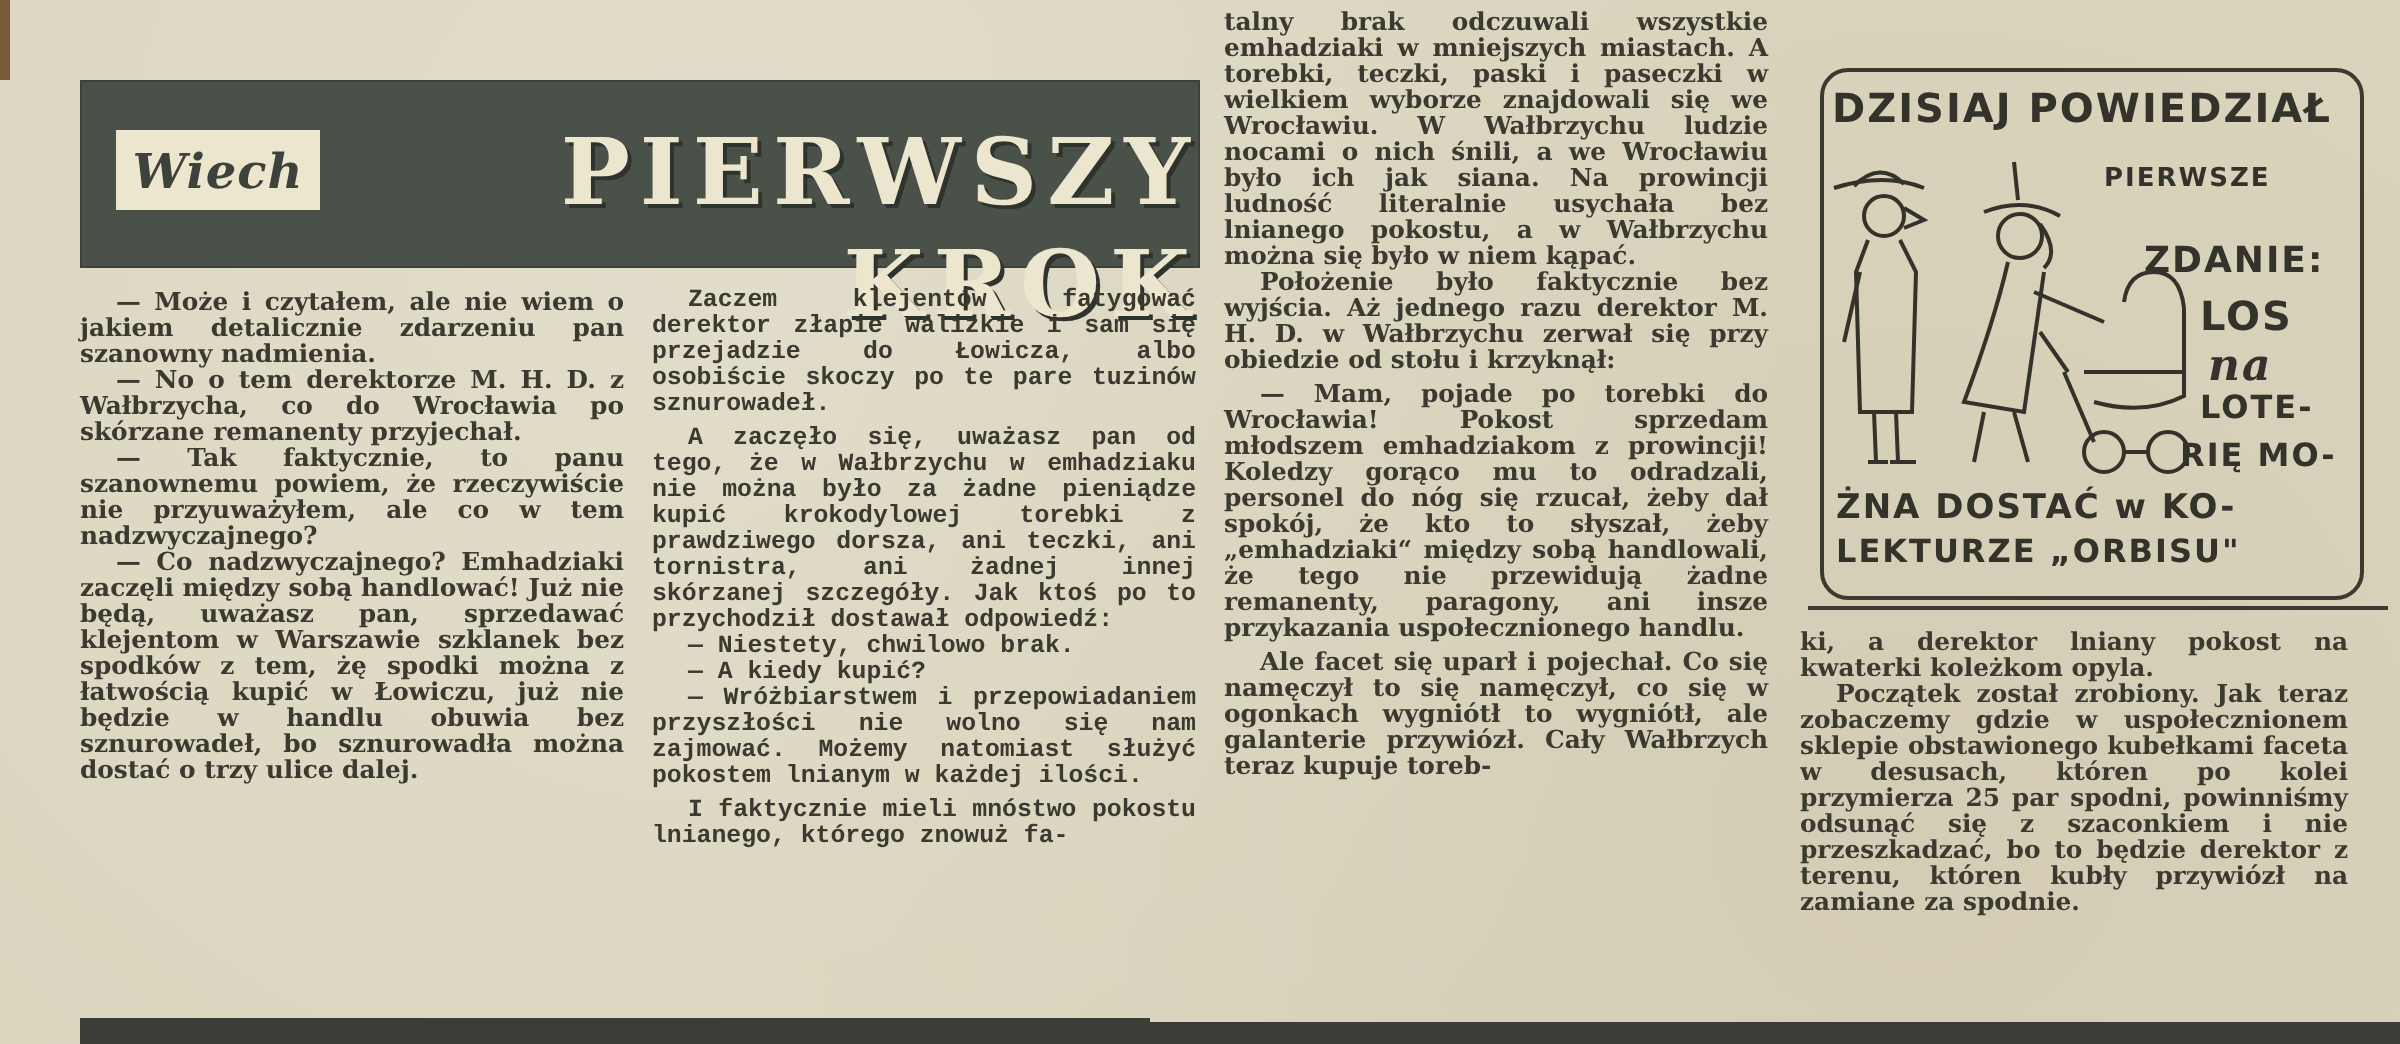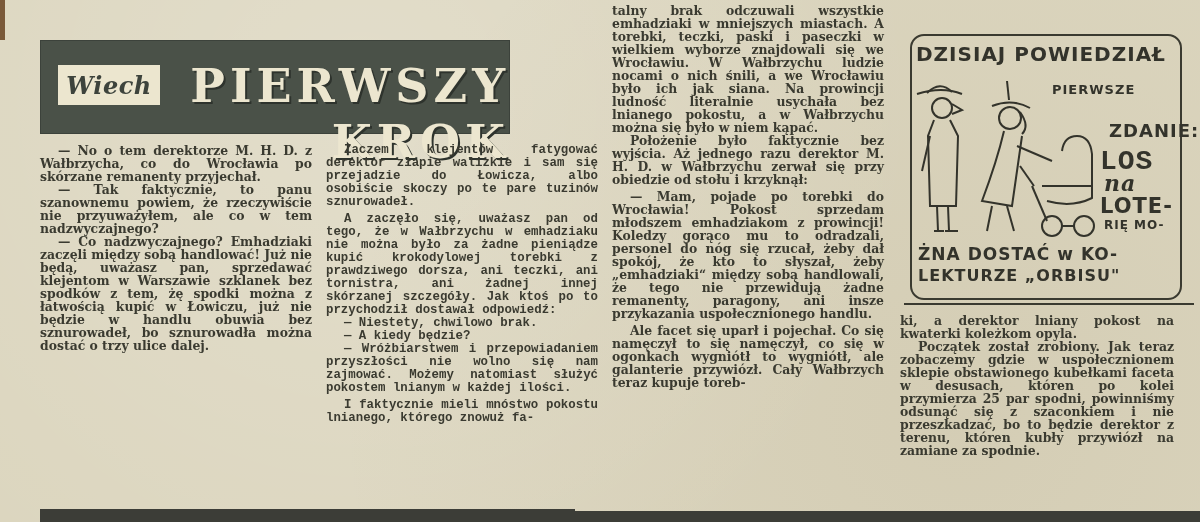--- a/index.html
+++ b/index.html
@@ -6,21 +6,21 @@
   body {
     width:1200px; height:522px; overflow:hidden; position:relative;
     background:#dcd6bf;
     background-image: radial-gradient(circle at 30% 20%, rgba(255,255,255,0.18), transparent 60%),
                       radial-gradient(circle at 80% 80%, rgba(120,100,60,0.08), transparent 60%);
     font-family:"DejaVu Serif", "Liberation Serif", serif;
     color:#2e2e26;
   }
   .left-edge { position:absolute; left:0; top:0; width:5px; height:40px; background:#7a5a3a; }
   .banner {
-    position:absolute; left:40px; top:40px; width:470px; height:94px;
+    position:absolute; left:40px; top:40px; width:560px; height:94px;
     background:#4a5148;
     box-shadow: inset 0 0 0 1px #3c423b;
   }
   .banner .author-box {
     position:absolute; left:18px; top:25px; width:102px; height:40px;
     background:#ece6cf; display:flex; align-items:center; justify-content:center;
   }
   .banner .author {
     font-family:"DejaVu Serif", serif; font-style:italic; font-weight:bold;
     font-size:24px; color:#3d433c; letter-spacing:0.5px;
@@ -63,30 +63,31 @@
 <div class="left-edge"></div>
 
 <div class="banner">
   <div class="author-box">
     <span class="author">Wiech</span>
   </div>
   <div class="title">PIERWSZY KROK</div>
 </div>
 
 <div class="col" id="col1">
+  <p>— Może i czytałem, ale nie wiem o jakiem detalicznie zdarzeniu pan szanowny nadmienia.</p>
   <p>— No o tem derektorze M. H. D. z Wałbrzycha, co do Wrocławia po skórzane remanenty przyjechał.</p>
   <p>— Tak faktycznie, to panu szanownemu powiem, że rzeczywiście nie przyuważyłem, ale co w tem nadzwyczajnego?</p>
   <p>— Co nadzwyczajnego? Emhadziaki zaczęli między sobą handlować! Już nie będą, uważasz pan, sprzedawać klejentom w Warszawie szklanek bez spodków z tem, żę spodki można z łatwością kupić w Łowiczu, już nie będzie w handlu obuwia bez sznurowadeł, bo sznurowadła można dostać o trzy ulice dalej.</p>
 </div>
 
 <div class="col" id="col2">
   <p>Zaczem klejentów fatygować derektor złapie walizkie i sam się przejadzie do Łowicza, albo osobiście skoczy po te pare tuzinów sznurowadeł.</p>
   <p class="gap">A zaczęło się, uważasz pan od tego, że w Wałbrzychu w emhadziaku nie można było za żadne pieniądze kupić krokodylowej torebki z prawdziwego dorsza, ani teczki, ani tornistra, ani żadnej innej skórzanej szczegóły. Jak ktoś po to przychodził dostawał odpowiedź:</p>
   <p>— Niestety, chwilowo brak.</p>
-  <p>— A kiedy będzie?</p>
+  <p>— A kiedy kupić?</p>
   <p>— Wróżbiarstwem i przepowiadaniem przyszłości nie wolno się nam zajmować. Możemy natomiast służyć pokostem lnianym w każdej ilości.</p>
   <p class="gap">I faktycznie mieli mnóstwo pokostu lnianego, którego znowuż fa-</p>
 </div>
 
 <div class="col" id="col3">
   <p class="noind">talny brak odczuwali wszystkie emhadziaki w mniejszych miastach. A torebki, teczki, paski i paseczki w wielkiem wyborze znajdowali się we Wrocławiu. W Wałbrzychu ludzie nocami o nich śnili, a we Wrocławiu było ich jak siana. Na prowincji ludność literalnie usychała bez lnianego pokostu, a w Wałbrzychu można się było w niem kąpać.</p>
   <p>Położenie było faktycznie bez wyjścia. Aż jednego razu derektor M. H. D. w Wałbrzychu zerwał się przy obiedzie od stołu i krzyknął:</p>
   <p class="gap">— Mam, pojade po torebki do Wrocławia! Pokost sprzedam młodszem emhadziakom z prowincji! Koledzy gorąco mu to odradzali, personel do nóg się rzucał, żeby dał spokój, że kto to słyszał, żeby „emhadziaki“ między sobą handlowali, że tego nie przewidują żadne remanenty, paragony, ani insze przykazania uspołecznionego handlu.</p>
   <p class="gap">Ale facet się uparł i pojechał. Co się namęczył to się namęczył, co się w ogonkach wygniótł to wygniótł, ale galanterie przywiózł. Cały Wałbrzych teraz kupuje toreb-</p>
 </div>
@@ -116,25 +117,25 @@
       <path d="M120 150 L135 185"></path>
       <path d="M150 115 Q152 100 165 100 Q178 100 180 118 L180 150"></path>
       <path d="M130 150 L180 150 L180 162 Q160 172 135 165"></path>
       <circle cx="140" cy="190" r="10"></circle>
       <circle cx="172" cy="190" r="10"></circle>
       <path d="M150 190 L162 190"></path>
     </g>
   </svg>
   <span class="ct" style="left:4px;top:6px;font-size:20px;">DZISIAJ POWIEDZIAŁ</span>
   <span class="ct" style="left:140px;top:46px;font-size:13px;">PIERWSZE</span>
-  <span class="ct" style="left:160px;top:84px;font-size:18px;margin-left:37px;">ZDANIE:</span>
-  <span class="ct" style="left:188px;top:110px;font-size:28px;font-family:Liberation Mono, monospace;">LOS</span>
+  <span class="ct" style="left:160px;top:84px;font-size:18px;">ZDANIE:</span>
+  <span class="ct" style="left:188px;top:110px;font-size:20px;">LOS</span>
   <span class="ct" style="left:192px;top:134px;font-size:22px;font-style:italic;font-family:'DejaVu Serif',serif;">na</span>
-  <span class="ct" style="left:188px;top:158px;font-size:21px;">LOTE-</span>
-  <span class="ct" style="left:192px;top:182px;font-size:12px;">RIĘ MO-</span>
+  <span class="ct" style="left:188px;top:158px;font-size:16px;">LOTE-</span>
+  <span class="ct" style="left:178px;top:182px;font-size:16px;">RIĘ MO-</span>
   <span class="ct" style="left:6px;top:208px;font-size:17px;">ŻNA DOSTAĆ w KO-</span>
   <span class="ct" style="left:6px;top:230px;font-size:16px;">LEKTURZE „ORBISU"</span>
 </div>
 <div class="cartoon-rule"></div>
 
 <div class="col" id="col4">
   <p class="noind">ki, a derektor lniany pokost na kwaterki koleżkom opyla.</p>
   <p>Początek został zrobiony. Jak teraz zobaczemy gdzie w uspołecznionem sklepie obstawionego kubełkami faceta w desusach, któren po kolei przymierza 25 par spodni, powinniśmy odsunąć się z szaconkiem i nie przeszkadzać, bo to będzie derektor z terenu, któren kubły przywiózł na zamiane za spodnie.</p>
 </div>
 

